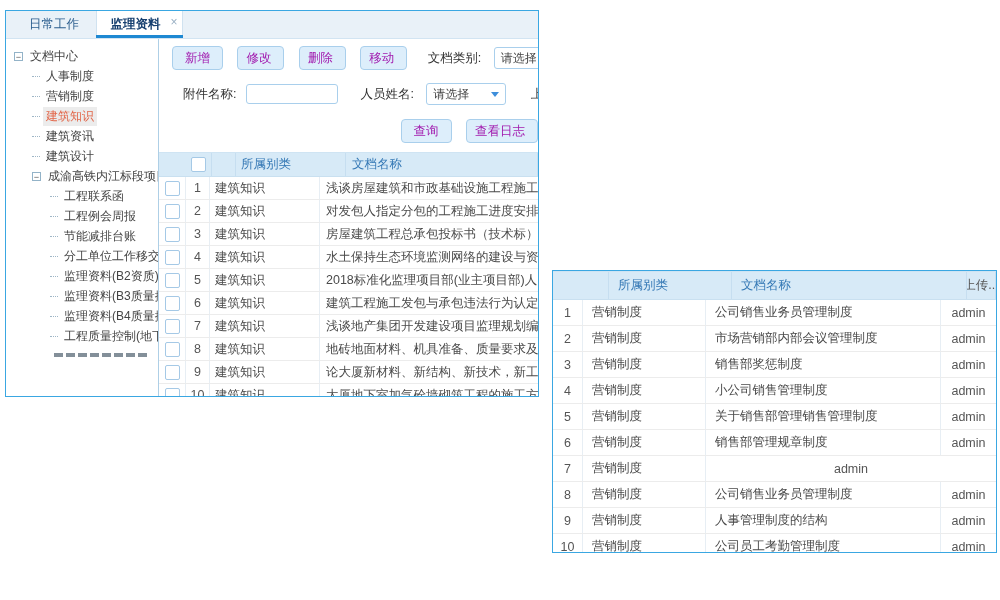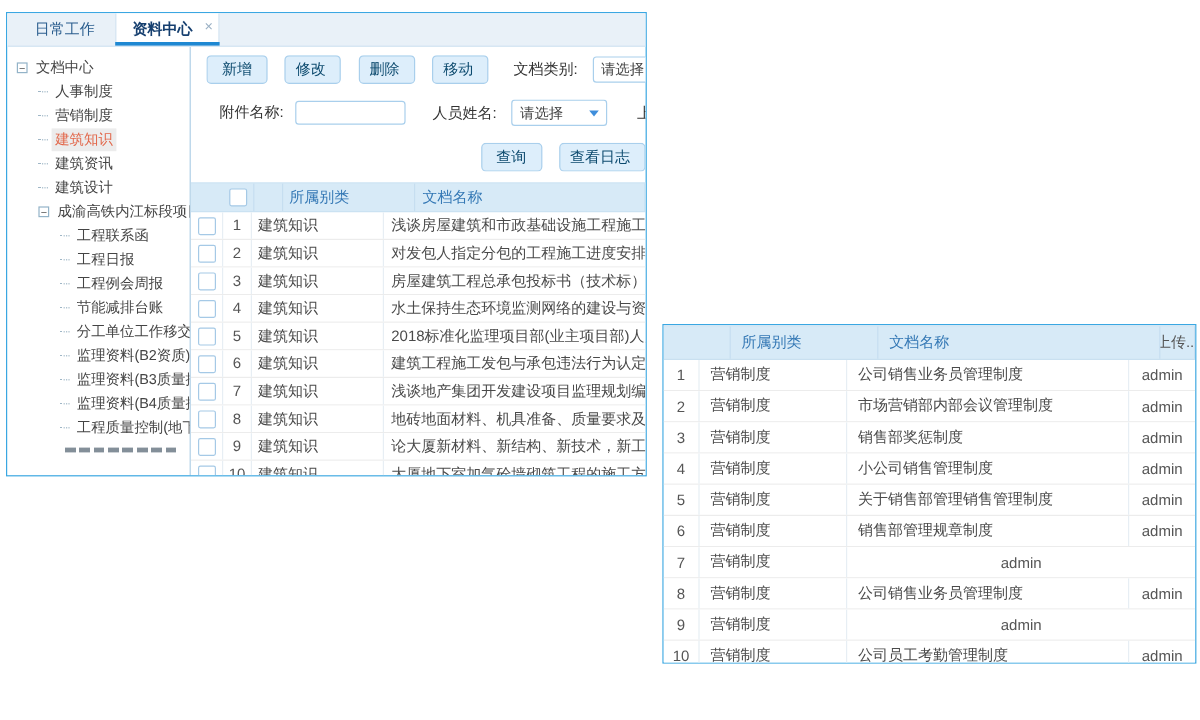--- a/index.html
+++ b/index.html
@@ -38,21 +38,21 @@
   .smudge{margin:7px 0 0 48px;width:93px;height:4px;opacity:.75;
           background:repeating-linear-gradient(90deg,#5a6a77 0 9px,transparent 9px 12px);}
 
   
   .content{flex:1;overflow:hidden;display:flex;flex-direction:column;}
   .trow-bar{white-space:nowrap;overflow:hidden;flex:none;}
   .bar1{margin:7px 0 0 13px;}
   .bar2{margin:13px 0 0 24px;}
   .bar3{margin:14px 0 0 13px;text-align:right;}
   .btn{display:inline-block;height:22px;line-height:22px;padding:0 12px;
-       background:#ddeefb;border:1px solid #a9cfec;border-radius:4px;color:#0c4a6e;
+       background:#ddeefb;border:1px solid #a9cfec;border-radius:4px;color:#a21caf;
        font-size:12.5px;cursor:pointer;vertical-align:middle;}
   .btn + .btn{margin-left:10px;padding-left:8px;}
   .flabel{font-size:12.5px;color:#333;vertical-align:middle;}
   .select{display:inline-flex;align-items:center;justify-content:space-between;
           width:66px;height:20px;background:#fff;border:1px solid #a9cfec;border-radius:3px;
           padding:0 6px;font-size:12px;color:#444;vertical-align:middle;cursor:pointer;}
   .sel-arrow{width:0;height:0;border-left:4px solid transparent;border-right:4px solid transparent;
           border-top:5px solid #3e8edb;flex:none;}
   .tinput{width:82px;height:18px;border:1px solid #a9cfec;border-radius:3px;
           font-size:12px;padding:0 4px;vertical-align:middle;outline:none;color:#444;}
@@ -85,21 +85,21 @@
   .r-up{flex:1;justify-content:center;border-right:none;color:#555;}
 </style>
 </head>
 <body>
 
 <div class="lwin">
 
   <div class="tabbar">
     <span class="tab">日常工作</span>
     <span class="tab active">
-      <span>资料中心</span>
+      <span>监理资料</span>
       <span class="tab-close">×</span>
     </span>
   </div>
 
   <div class="lbody">
 
     <div class="sidebar">
 
     <div class="tree-item lvl0">
           <span class="minus-box">−</span>
@@ -125,24 +125,20 @@
           <span class="dash"></span>
           <span class="tree-label">建筑设计</span>
         </div>
         <div class="tree-item lvl1">
           <span class="minus-box">−</span>
           <span class="tree-label">成渝高铁内江标段项目</span>
         </div>
         <div class="tree-item lvl2">
           <span class="dash"></span>
           <span class="tree-label">工程联系函</span>
-        </div>
-        <div class="tree-item lvl2">
-          <span class="dash"></span>
-          <span class="tree-label">工程日报</span>
         </div>
         <div class="tree-item lvl2">
           <span class="dash"></span>
           <span class="tree-label">工程例会周报</span>
         </div>
         <div class="tree-item lvl2">
           <span class="dash"></span>
           <span class="tree-label">节能减排台账</span>
         </div>
         <div class="tree-item lvl2">
@@ -349,20 +345,21 @@
       </div>
       <div class="grow">
         <div class="c r-no">8</div>
         <div class="c r-cat">营销制度</div>
         <div class="c r-name">公司销售业务员管理制度</div>
         <div class="c r-up">admin</div>
       </div>
       <div class="grow">
         <div class="c r-no">9</div>
         <div class="c r-cat">营销制度</div>
+        <div class="c r-name">人事管理制度的结构</div>
         <div class="c r-up">admin</div>
       </div>
       <div class="grow">
         <div class="c r-no">10</div>
         <div class="c r-cat">营销制度</div>
         <div class="c r-name">公司员工考勤管理制度</div>
         <div class="c r-up">admin</div>
       </div>
     </div>
 </div>

